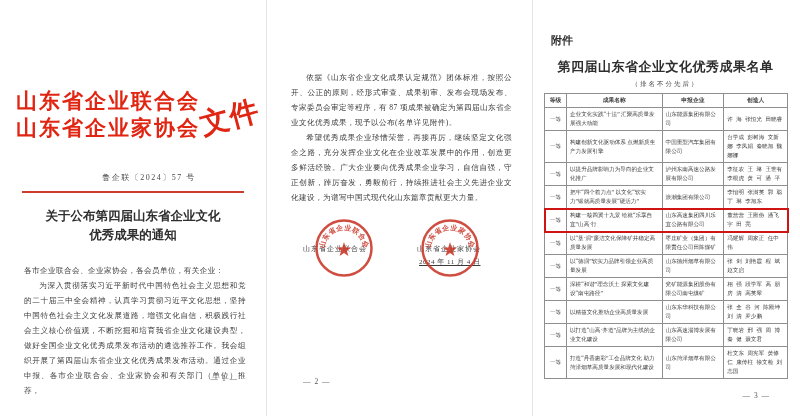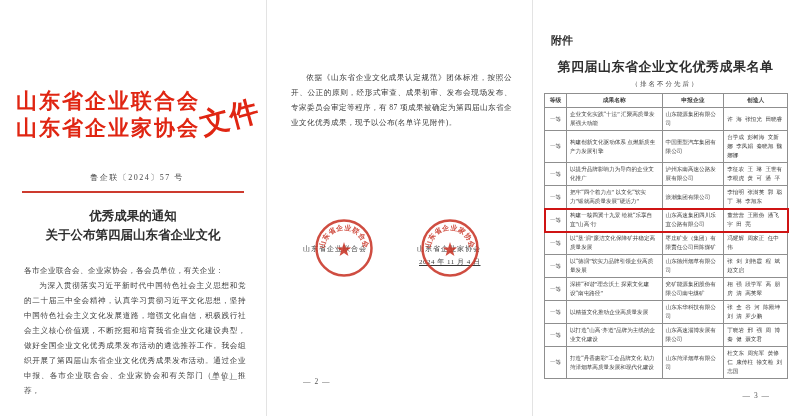--- a/index.html
+++ b/index.html
@@ -9,21 +9,21 @@
   .page { position:relative; width:266px; height:416px; background:#fff; overflow:hidden; }
   .page + .page { border-left:1px solid #e3e3e3; }
 
   
   .org-block { position:absolute; top:88px; left:16px; width:196px;
     color:#e02512; font-weight:bold; font-size:21px; line-height:27px;
     letter-spacing:2px; white-space:nowrap; text-align:justify; }
   .org-suffix { position:absolute; top:98px; left:200px; color:#e02512;
     font-weight:bold; font-size:29px; letter-spacing:1px;
     transform:rotate(-15deg); transform-origin:center; }
-  .doc-number { position:absolute; top:172px; left:4px; width:100%;
+  .doc-number { position:absolute; top:172px; left:16px; width:100%;
     text-align:center; font-size:8px; letter-spacing:1.5px; color:#4a4a4a; }
   .red-rule { position:absolute; top:191px; left:22px; right:22px; height:2px;
     background:#cd3a2e; }
   .doc-title { position:absolute; top:207px; left:0; width:100%; text-align:center;
     font-size:12.5px; font-weight:bold; line-height:19px; color:#2e2e2e; }
   .body-text { position:absolute; left:24px; right:20px; font-size:7.6px;
     line-height:15px; text-align:justify; color:#3b3b3b; letter-spacing:0.4px; }
   .body-text p.indent { text-indent:2em; }
   .p1-body { top:263px; }
   .page-num { position:absolute; font-size:7.5px; color:#555; letter-spacing:1px; }
@@ -64,33 +64,34 @@
 
   <div class="page">
     <div class="org-block">
       <div>山东省企业联合会</div>
       <div>山东省企业家协会</div>
     </div>
     <div class="org-suffix">文件</div>
     <div class="doc-number">鲁企联〔2024〕57 号</div>
     <div class="red-rule"></div>
     <div class="doc-title">
+      <div>关于公布第四届山东省企业文化</div>
       <div>优秀成果的通知</div>
-      <div>关于公布第四届山东省企业文化</div>
     </div>
     <div class="body-text p1-body">
       <p>各市企业联合会、企业家协会，各会员单位，有关企业：</p>
       <p class="indent">为深入贯彻落实习近平新时代中国特色社会主义思想和党的二十届三中全会精神，认真学习贯彻习近平文化思想，坚持中国特色社会主义文化发展道路，增强文化自信，积极践行社会主义核心价值观，不断挖掘和培育我省企业文化建设典型，做好全国企业文化优秀成果发布活动的遴选推荐工作。我会组织开展了第四届山东省企业文化优秀成果发布活动。通过企业申报、各市企业联合会、企业家协会和有关部门（单位）推荐，</p>
     </div>
     <div class="page-num pn-right">— 1 —</div>
   </div>
 
   <div class="page">
     <div class="body-text p2-body">
       <p class="indent">依据《山东省企业文化成果认定规范》团体标准，按照公开、公正的原则，经形式审查、成果初审、发布会现场发布、专家委员会审定等程序，有 87 项成果被确定为第四届山东省企业文化优秀成果，现予以公布(名单详见附件)。</p>
+      <p class="indent">希望优秀成果企业珍惜荣誉，再接再厉，继续坚定文化强企之路，充分发挥企业文化在企业改革发展中的作用，创造更多鲜活经验。广大企业要向优秀成果企业学习，自信自强，守正创新，踔厉奋发，勇毅前行，持续推进社会主义先进企业文化建设，为谱写中国式现代化山东篇章贡献更大力量。</p>
     </div>
 
     <div class="sig" style="top:244px; left:36px;">山东省企业联合会</div>
     <div class="sig" style="top:244px; left:150px;">山东省企业家协会</div>
     <div class="sig sig-date" style="top:257px; left:152px;">2024 年 11 月 4 日</div>
 
     <svg class="stamp" style="top:217px; left:47px;" viewBox="0 0 120 120">
       <circle cx="60" cy="62" r="55" fill="none" stroke="#c93527" stroke-width="5"></circle>
       <path id="arcL" d="M 20,66 A 40,40 0 0,1 100,66" fill="none"></path>
       <text font-size="14" fill="#c93527" font-weight="bold" letter-spacing="1">

